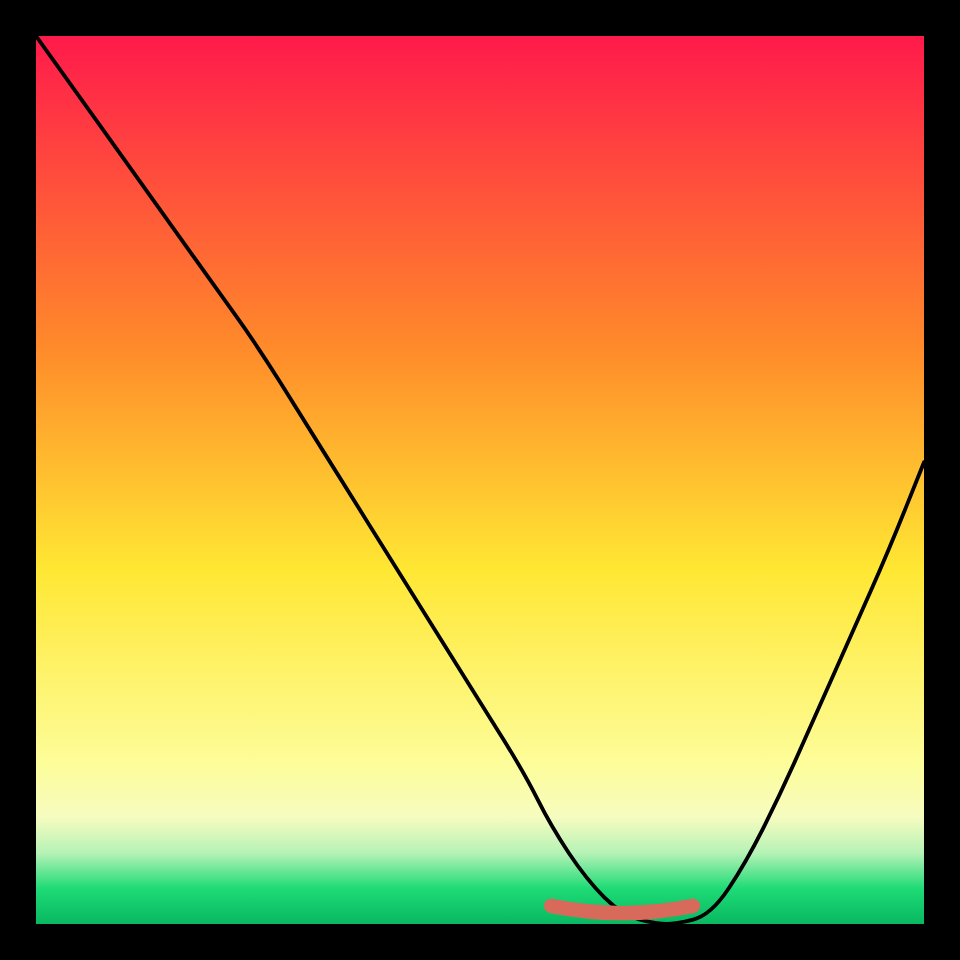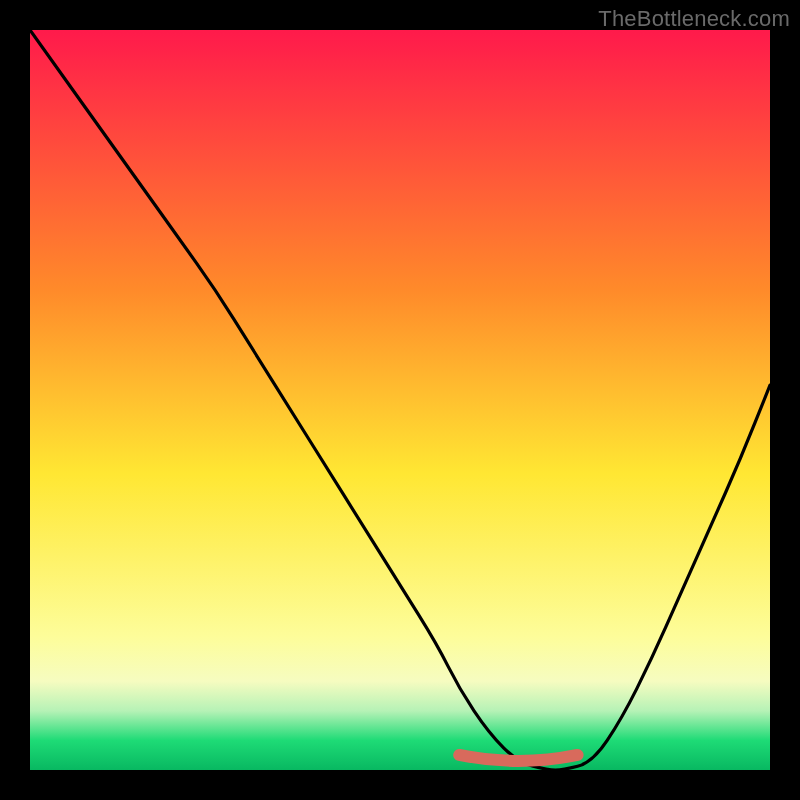--- a/index.html
+++ b/index.html
@@ -28,21 +28,20 @@
   svg {
     position: absolute;
     left: 0;
     top: 0;
   }
 </style>
 </head>
 <body>
 <div class="stage">
 
-<div class="watermark">TheBottleneck.com</div>
 
 <svg id="chart-svg" width="800" height="800" viewBox="0 0 800 800">
   <defs>
     <linearGradient id="bg-grad" x1="0" y1="0" x2="0" y2="1">
       <stop id="g0" offset="0%" stop-color="#ff1a4b"></stop>
       <stop id="g1" offset="35%" stop-color="#ff8a2a"></stop>
       <stop id="g2" offset="60%" stop-color="#ffe733"></stop>
       <stop id="g3" offset="82%" stop-color="#fdfd9a"></stop>
       <stop id="g4" offset="88%" stop-color="#f6fcc0"></stop>
       <stop id="g5" offset="92%" stop-color="#b6f2b6"></stop>

